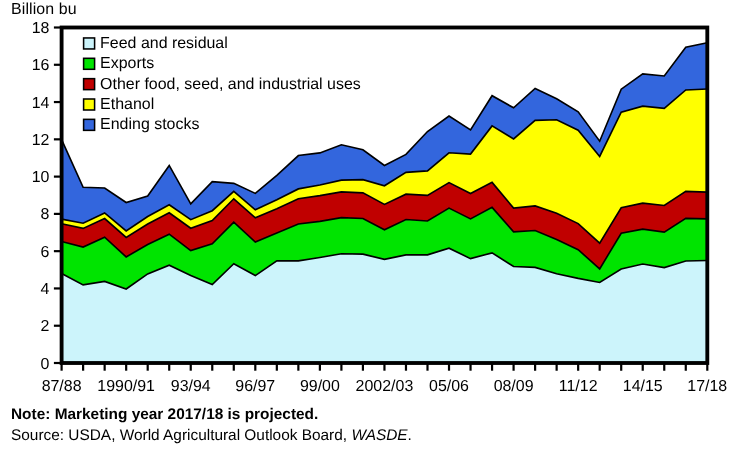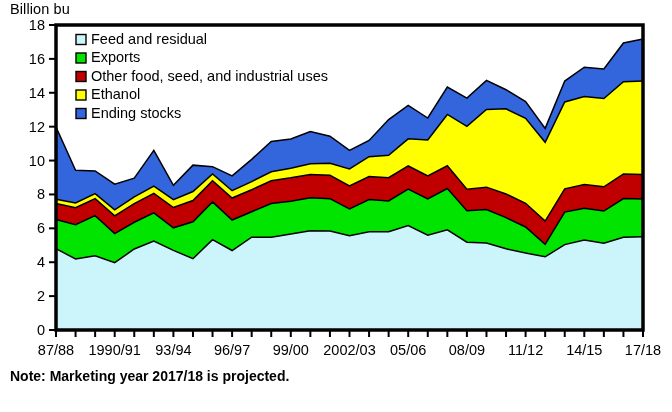--- a/index.html
+++ b/index.html
@@ -135,14 +135,15 @@
           <text x="91" y="99" class="legend-text">Ethanol</text>
         </g>
         <g>
           <rect x="76" y="108.5" width="10" height="10" fill="#3366DD" stroke="#000" stroke-width="1.4"></rect>
           <text x="91" y="117.5" class="legend-text">Ending stocks</text>
         </g>
       </g>
   </svg>
 
   <div class="footnote" id="note-line">Note: Marketing year 2017/18 is projected.</div>
+  <div class="footnote" id="source-line"><span>Source:  USDA, World Agricultural Outlook Board, </span><span class="ital">WASDE</span><span>.</span></div>
 
 </div>
 
 </body></html>

